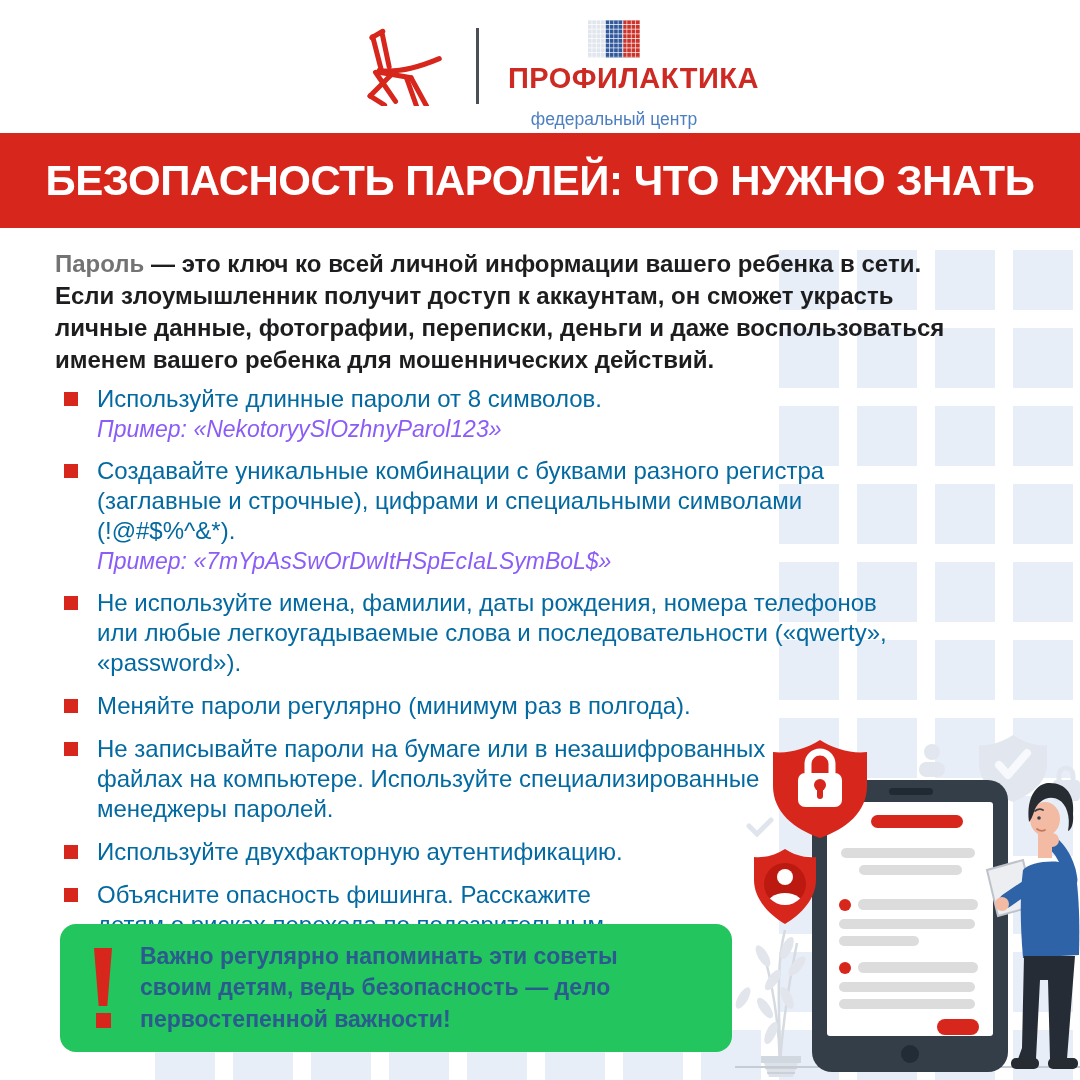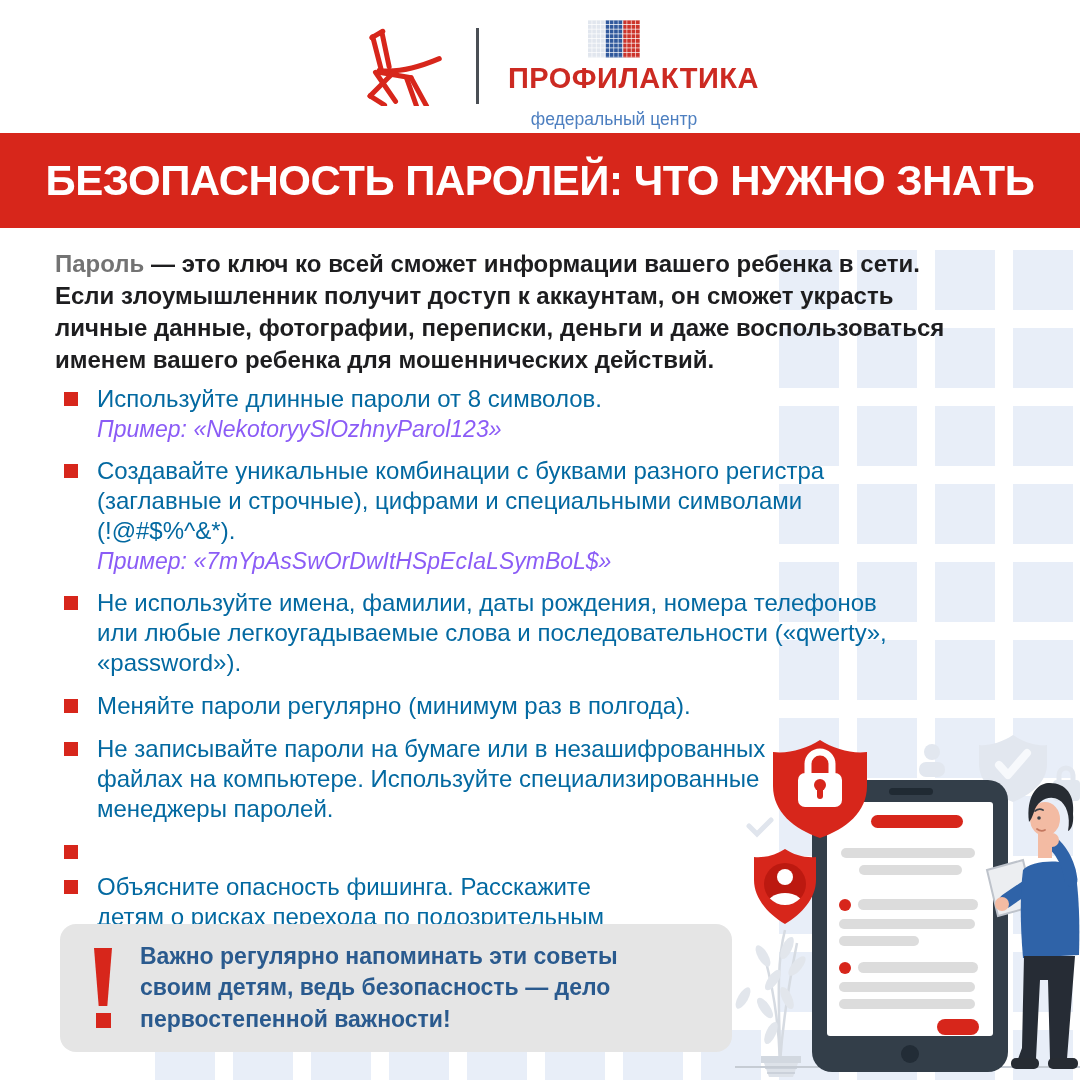--- a/index.html
+++ b/index.html
@@ -51,21 +51,21 @@
   .w815 .tip-text { max-width:815px; }
   .w800 .tip-text { max-width:800px; }
   .w710 .tip-text { max-width:710px; }
   .w525 .tip-text { max-width:525px; }
   .tip-example { display:block; font-size:23px; line-height:28px; color:#8b5cf6; font-style:italic; margin-top:1px; }
   .tip-example:empty { display:none; }
 
   
   .callout {
     position:absolute; left:60px; top:924px; width:672px; height:128px;
-    background:#e5e5e5; border-radius:16px; display:flex; align-items:center; gap:26px;
+    background:#22c55e; border-radius:16px; display:flex; align-items:center; gap:26px;
     padding:10px 20px 10px 32px;
   }
   .exclaim { flex:none; width:22px; display:flex; flex-direction:column; align-items:center; gap:7px; }
   .exclaim-bar { width:18px; height:58px; background:#D7261B; clip-path:polygon(0 0,100% 0,74% 100%,26% 100%); }
   .exclaim-dot { width:15px; height:15px; background:#D7261B; }
   .callout-text { font-size:23px; font-weight:700; line-height:1.35; color:#2A5A8E; max-width:530px; }
 
   .illustration { position:absolute; left:735px; top:718px; width:345px; height:362px; }
 </style>
 </head>
@@ -106,21 +106,21 @@
       </svg>
       <div class="brand-name">ПРОФИЛАКТИКА</div>
       <div class="brand-sub">федеральный центр</div>
     </div>
   </div>
 
   <div class="banner">
     <h1>БЕЗОПАСНОСТЬ ПАРОЛЕЙ: ЧТО НУЖНО ЗНАТЬ</h1>
   </div>
 
-  <p class="intro"><span class="hl">Пароль</span><span> — это ключ ко всей сможет информации вашего ребенка в сети.</span><br><span>Если злоумышленник получит доступ к аккаунтам, он сможет украсть личные данные, фотографии, переписки, деньги и даже воспользоваться именем вашего ребенка для мошеннических действий.</span></p>
+  <p class="intro"><span class="hl">Пароль</span><span> — это ключ ко всей личной информации вашего ребенка в сети.</span><br><span>Если злоумышленник получит доступ к аккаунтам, он сможет украсть личные данные, фотографии, переписки, деньги и даже воспользоваться именем вашего ребенка для мошеннических действий.</span></p>
 
   <ul class="tips">
     <li class="tip">
       <span class="bullet"></span>
       <div>
           <span class="tip-text">Используйте длинные пароли от 8 символов.</span>
           <span class="tip-example">Пример: «NekotoryySlOzhnyParol123»</span>
         </div>
     </li>
     <li class="tip w815">
@@ -143,20 +143,23 @@
         </div>
     </li>
     <li class="tip w710">
       <span class="bullet"></span>
       <div>
           <span class="tip-text">Не записывайте пароли на бумаге или в незашифрованных файлах на компьютере. Используйте специализированные менеджеры паролей.</span>
         </div>
     </li>
     <li class="tip">
       <span class="bullet"></span>
+      <div>
+          <span class="tip-text">Используйте двухфакторную аутентификацию.</span>
+        </div>
     </li>
     <li class="tip w525">
       <span class="bullet"></span>
       <div>
           <span class="tip-text">Объясните опасность фишинга. Расскажите детям о рисках перехода по подозрительным ссылкам и ввода персональных данных на незнакомых сайтах.</span>
         </div>
     </li>
     <li class="tip">
       <span class="bullet"></span>
       <div>

